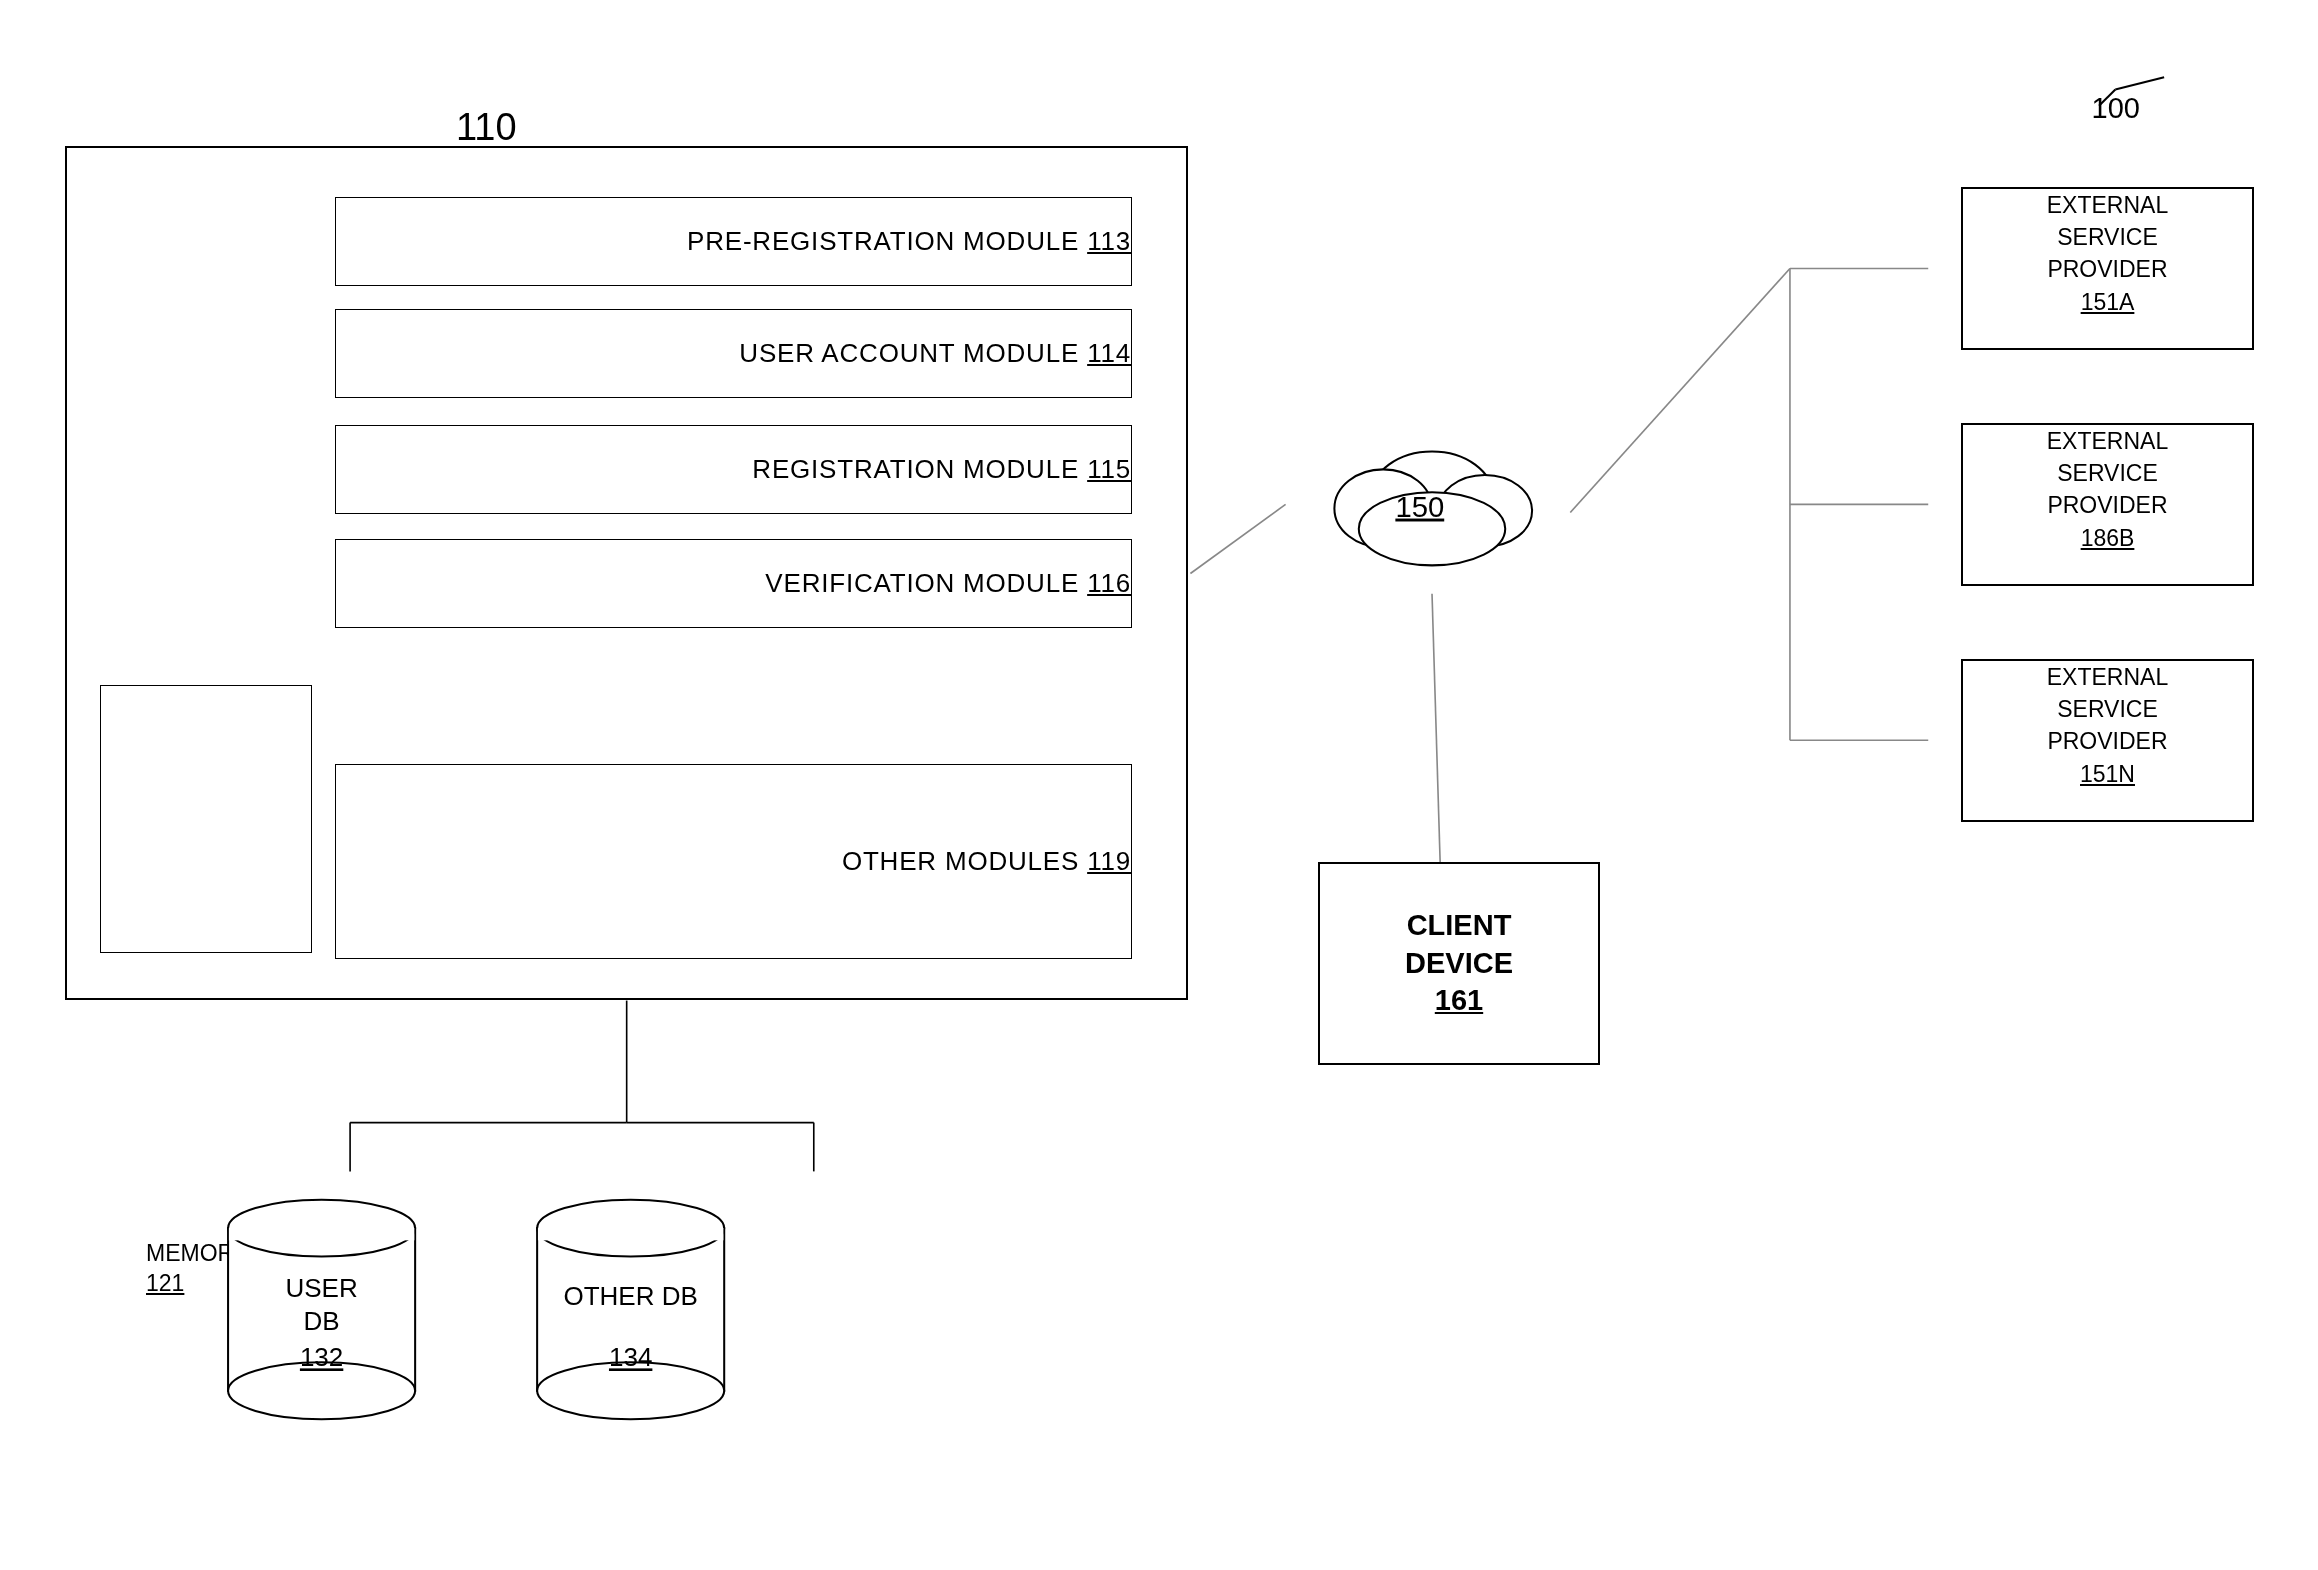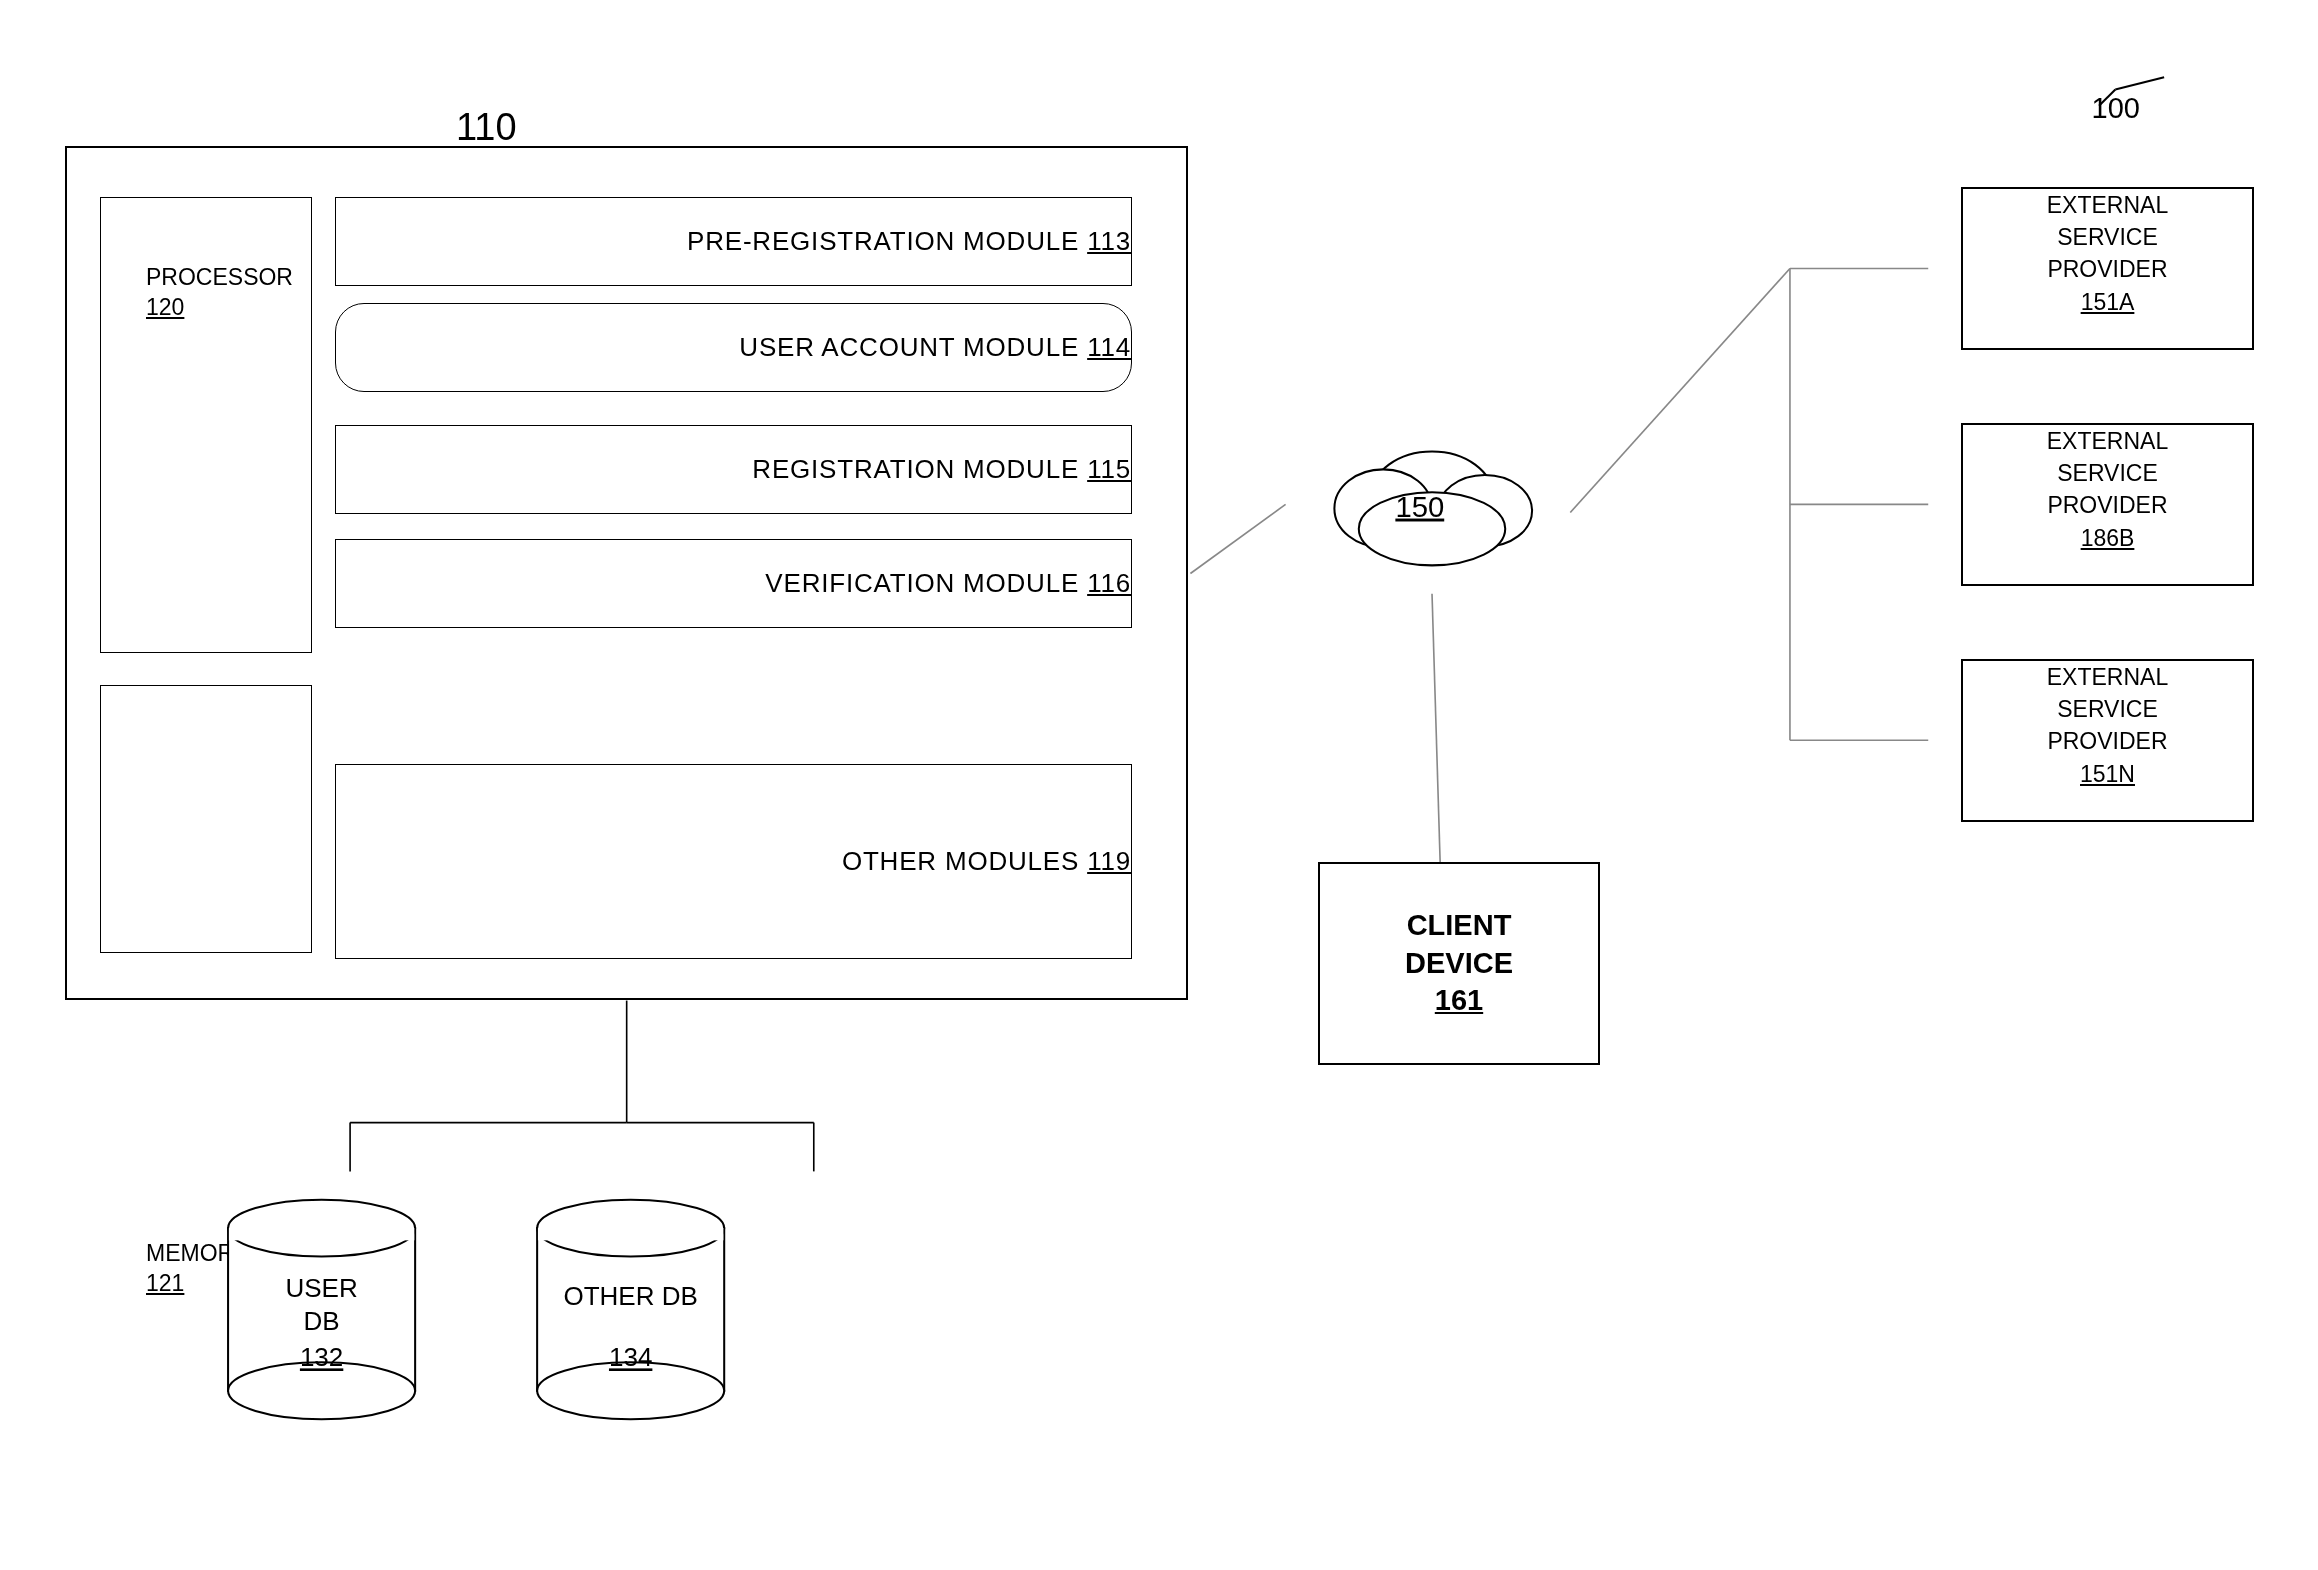--- a/index.html
+++ b/index.html
@@ -114,21 +114,21 @@
       letter-spacing: 0.8px;
       font-weight: normal;
       text-align: center;
     }
 
     .module-box .underline {
       text-decoration: underline;
     }
 
     .module-1 { top: 49px; }
-    .module-2 { top: 155px; border-radius: 29px; }
+    .module-2 { top: 161px; }
     .module-3 { top: 277px; }
     .module-4 { top: 391px; }
     .module-5 { top: 504px; }
     .module-6 { top: 604px; height: 195px; margin-top: 12px; }
 
     
     .client-box {
       position: absolute;
       top: 862px;
       left: 1318px;
@@ -231,26 +231,20 @@
   </svg>
 
   <div class="ref-100">100</div>
 
   <div class="ref-110">
     <span>110</span>
   </div>
 
   <div class="server-box">
 
-    <div class="processor-box">
-      <div class="processor-label">
-        <div>PROCESSOR</div>
-        <div class="underline">120</div>
-      </div>
-    </div>
 
     <div class="memory-box">
       <div class="memory-label">
         <div>MEMORY</div>
         <div class="underline">121</div>
       </div>
     </div>
 
     <div class="module-box module-1">
       <span>

